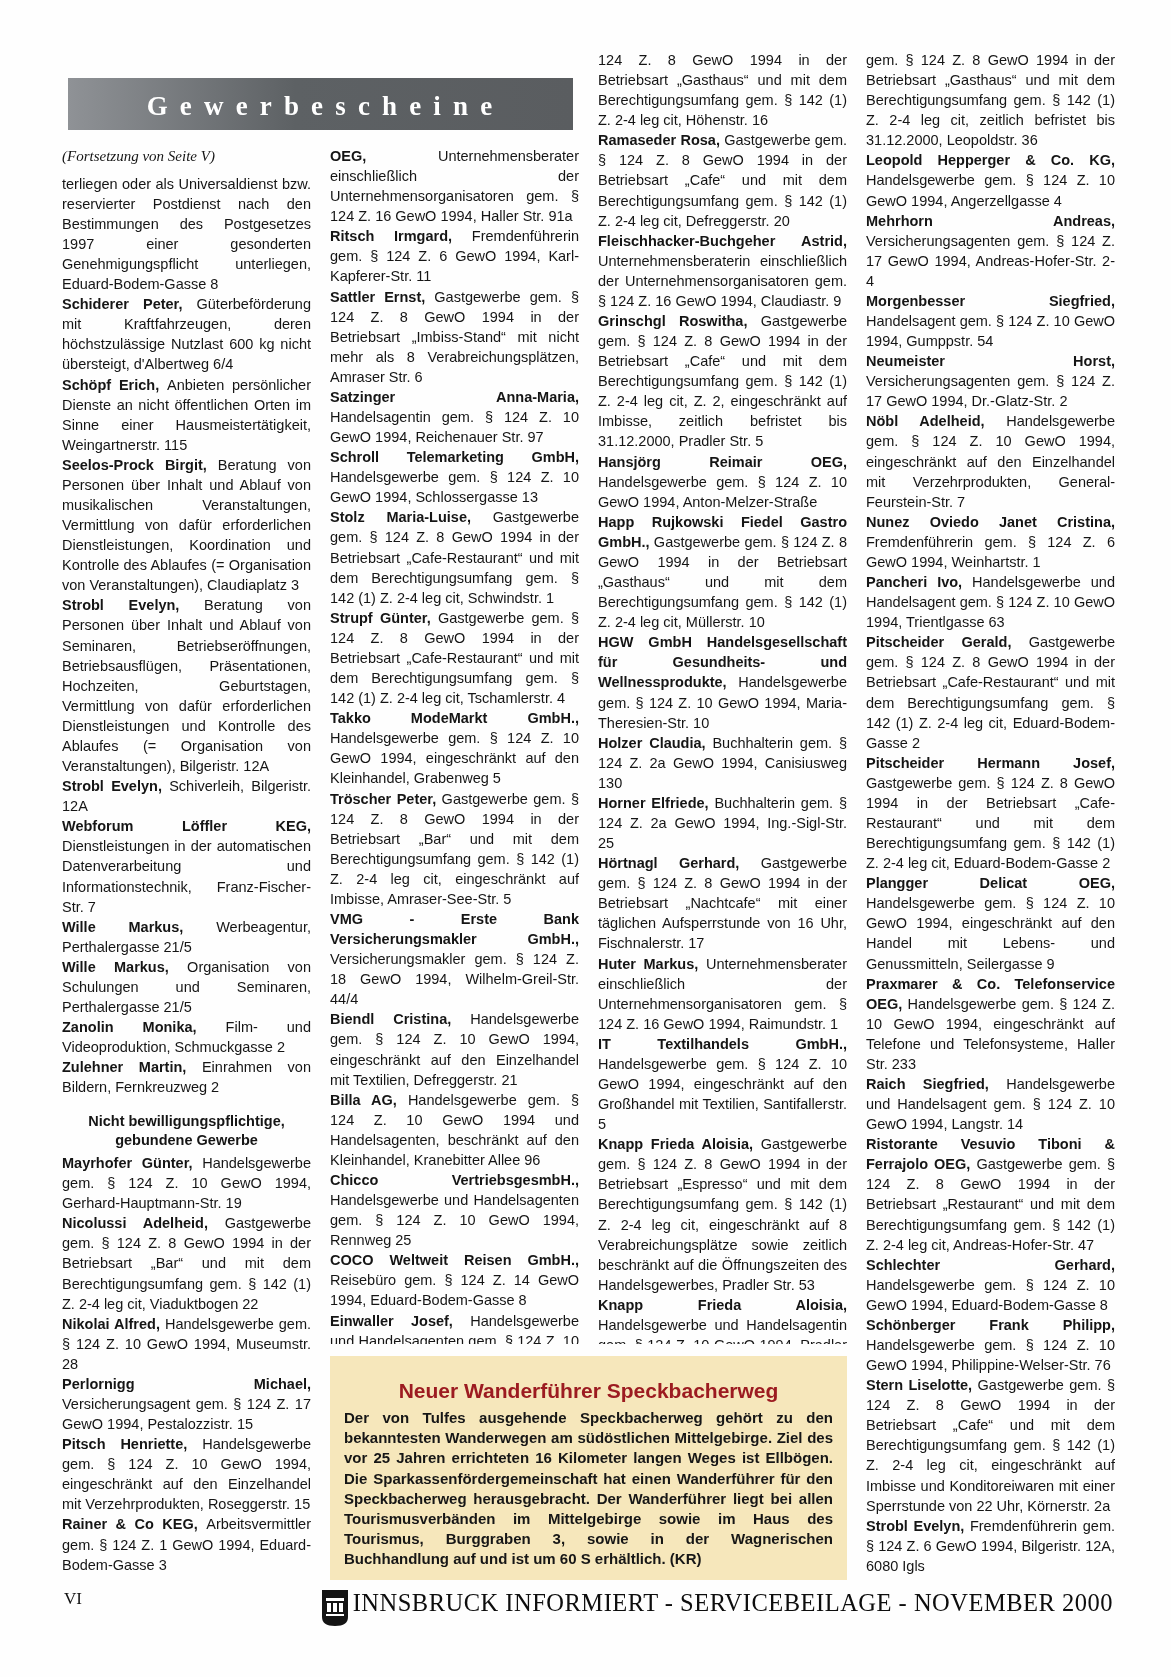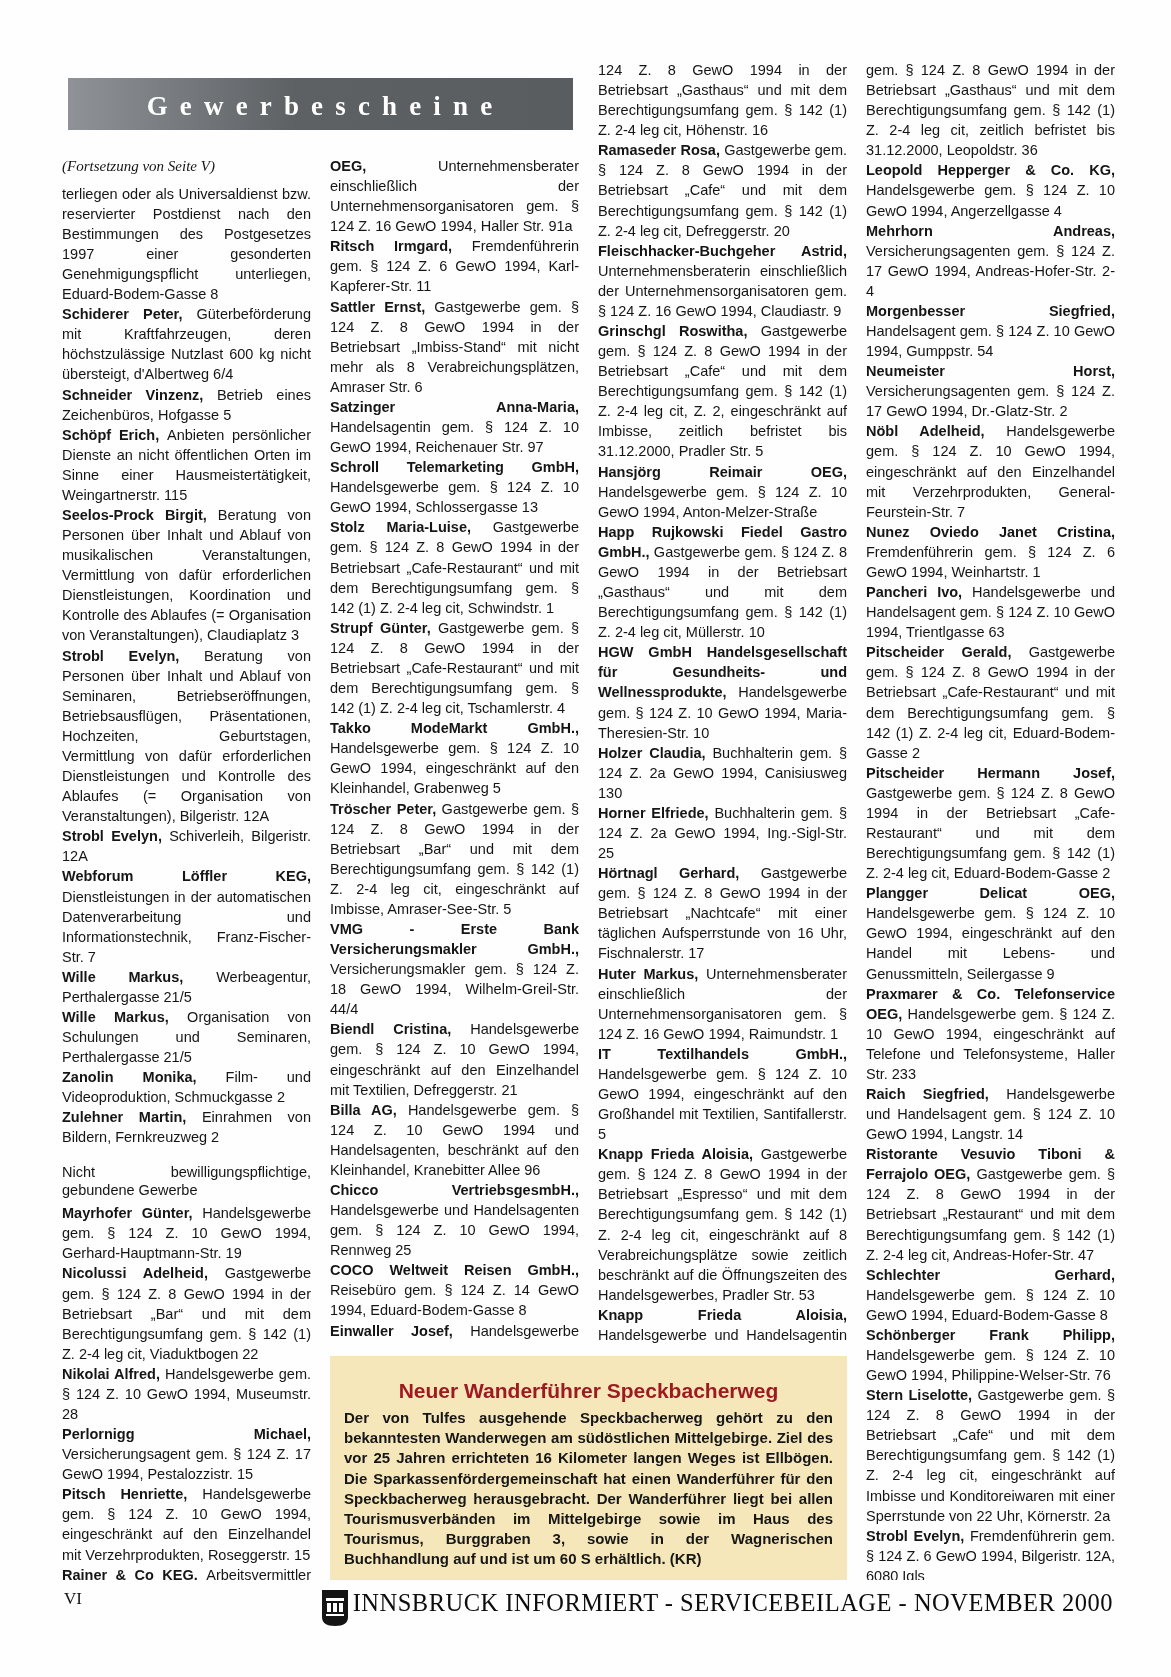--- a/index.html
+++ b/index.html
@@ -13,29 +13,29 @@
     display:grid; grid-template-columns:repeat(4, 1fr); column-gap:19px;
     grid-template-rows:auto 1fr auto; height:1530px; flex:0 0 auto;
   }
   .banner {
     grid-area:1 / 1 / 2 / 3; align-self:start;
     background:linear-gradient(90deg,#8f9296 0%,#5d6164 45%,#5a5d60 100%);
     color:#ffffff; font-family:"Liberation Serif", serif; font-weight:bold;
     font-size:27px; letter-spacing:0.45em; text-align:center;
     padding:13px 0 8px 10px; margin:28px 6px 16px 6px;
   }
-  .col { font-size:14.5px; line-height:1.385; text-align:justify; hyphens:auto; -webkit-hyphens:auto; min-height:0; overflow:hidden;margin-top:10px; }
+  .col { font-size:14.5px; line-height:1.385; text-align:justify; hyphens:auto; -webkit-hyphens:auto; min-height:0; overflow:hidden; }
   .col1 { grid-area:2 / 1 / 4 / 2; }
   .col2 { grid-area:2 / 2 / 3 / 3; }
   .col3 { grid-area:1 / 3 / 3 / 4; }
   .col4 { grid-area:1 / 4 / 4 / 5; }
   .entry { margin:0; }
   .entry b { font-weight:bold; }
   .note { font-family:"Liberation Serif", serif; font-style:italic; font-size:15px; margin-bottom:7px; text-align:left; }
-  .section-heading { font-weight:normal; margin:15px 0 3px 0; line-height:1.3; }
+  .section-heading { font-weight:bold; text-align:center; margin:15px 0 3px 0; line-height:1.3; }
   .infobox {
     grid-area:3 / 2 / 4 / 4; background:#f6e7bb; margin-top:12px;
     padding:23px 14px 11px 14px;
   }
   .infobox-title { color:#9c1b20; font-weight:bold; font-size:21px; text-align:center; margin-bottom:5px; }
   .infobox-body { font-size:15px; line-height:1.34; text-align:justify; hyphens:auto; -webkit-hyphens:auto; color:#161616;font-weight:bold; }
   .footer { margin-top:auto; display:flex; align-items:flex-start; padding:0 2px 50px 2px; }
   .page-number { font-family:"Liberation Serif", serif; font-size:17px; color:#111; }
   .footer-logo { margin-left:auto; display:inline-flex; }
   .footer-text {
@@ -48,21 +48,20 @@
 
 <div class="page">
   <div class="content-grid">
     <div class="banner">
       <span>Gewerbescheine</span>
     </div>
     <div class="col col1">
         <p class="note">(Fortsetzung von Seite V)</p>
         <p class="entry">terliegen oder als Universaldienst bzw. reservierter Postdienst nach den Bestimmungen des Postgesetzes 1997 einer gesonderten Genehmigungspflicht unterliegen, Eduard-Bodem-Gasse 8</p>
         <p class="entry"><b>Schiderer Peter, </b>Güterbeförderung mit Kraftfahrzeugen, deren höchstzulässige Nutzlast 600 kg nicht übersteigt, d'Albertweg 6/4</p>
-        <p class="entry"><b>Schneider Vinzenz, </b>Betrieb eines Zeichenbüros, Hofgasse 5</p>
         <p class="entry"><b>Schöpf Erich, </b>Anbieten persönlicher Dienste an nicht öffentlichen Orten im Sinne einer Hausmeistertätigkeit, Weingartnerstr. 115</p>
         <p class="entry"><b>Seelos-Prock Birgit, </b>Beratung von Personen über Inhalt und Ablauf von musikalischen Veranstaltungen, Vermittlung von dafür erforderlichen Dienstleistungen, Koordination und Kontrolle des Ablaufes (= Organisation von Veranstaltungen), Claudiaplatz 3</p>
         <p class="entry"><b>Strobl Evelyn, </b>Beratung von Personen über Inhalt und Ablauf von Seminaren, Betriebseröffnungen, Betriebsausflügen, Präsentationen, Hochzeiten, Geburtstagen, Vermittlung von dafür erforderlichen Dienstleistungen und Kontrolle des Ablaufes (= Organisation von Veranstaltungen), Bilgeristr. 12A</p>
         <p class="entry"><b>Strobl Evelyn, </b>Schiverleih, Bilgeristr. 12A</p>
         <p class="entry"><b>Webforum Löffler KEG, </b>Dienstleistungen in der automatischen Datenverarbeitung und Informationstechnik, Franz-Fischer-Str. 7</p>
         <p class="entry"><b>Wille Markus, </b>Werbeagentur, Perthalergasse 21/5</p>
         <p class="entry"><b>Wille Markus, </b>Organisation von Schulungen und Seminaren, Perthalergasse 21/5</p>
         <p class="entry"><b>Zanolin Monika, </b>Film- und Videoproduktion, Schmuckgasse 2</p>
         <p class="entry"><b>Zulehner Martin, </b>Einrahmen von Bildern, Fernkreuzweg 2</p>
         <p class="section-heading">Nicht bewilligungspflichtige, gebundene Gewerbe</p>

